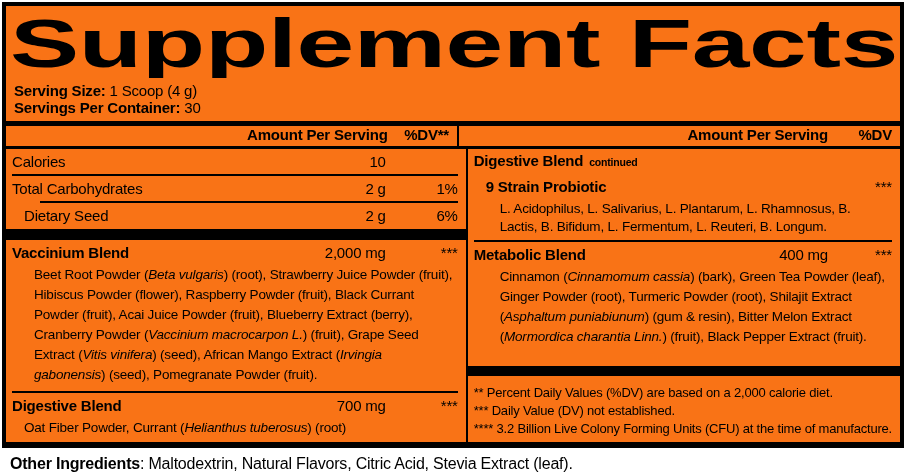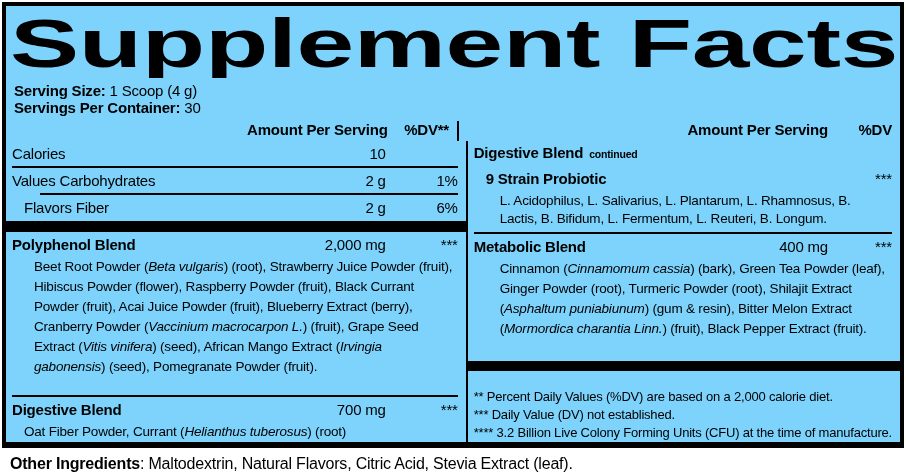--- a/index.html
+++ b/index.html
@@ -1,19 +1,19 @@
 <!DOCTYPE html>
 <html><head>
 <meta charset="utf-8">
 <style>
   html,body{margin:0;padding:0;background:#fff;color:#000;
     font-family:"Liberation Sans","DejaVu Sans",sans-serif;}
   body{width:906px;height:476px;overflow:hidden;letter-spacing:-0.2px;}
   .box{box-sizing:border-box;margin:2px 2px 0 2px;height:446px;
-    border:4px solid #000;border-bottom-width:6px;background:#7dd3fc;
+    border:4px solid #000;border-bottom-width:6px;background:#f97316;
     display:flex;flex-direction:column;}
   .title-wrap{margin:6px 4px 0 4px;}
   .serving{padding:0 0 0 8px;font-size:15px;line-height:17px;font-weight:700;}
   .serving .val{font-weight:400;margin-top:36px;}
   .fullbar{background:#000;width:100%;}
   .bar-lg{height:13px;margin-top:5px;}
   .bar-md{height:9px;}
   
   .hdr-row{display:flex;height:23px;align-items:flex-end;}
   .hcol-l{box-sizing:border-box;width:451px;display:flex;align-items:flex-end;
@@ -34,29 +34,29 @@
     padding:0 8px 4px 6px;display:flex;flex-direction:column;}
   .nrow{display:flex;align-items:center;height:25px;font-size:15px;}
   .nrow .name{flex:1;white-space:nowrap;}
   .col-r .amt{width:230px;}
   .col-r .dv{width:64px;}
   .sep{border-top:2px solid #000;height:0;}
   .sep-ind{margin-left:28px;}
   .colbar{height:11px;background:#000;margin:1px -8px 0 -6px;}
   .col-r .colbar{height:10px;}
   .blend-head{height:24px;font-weight:700;}
-  .desc{font-size:13.5px;line-height:20px;padding:1px 2px 18px 22px;}
+  .desc{font-size:13.5px;line-height:20px;padding:1px 2px 6px 22px;}
   .it{font-style:italic;}
   .indent1{padding-left:12px;}
   .cont-head{display:flex;align-items:baseline;height:22px;margin-top:3px;
     font-size:15px;font-weight:700;}
   .cont-tag{font-size:10.5px;margin-left:6px;font-weight:600;}
   .strains{font-size:13.5px;line-height:18px;padding:2px 10px 4px 26px;}
   .push-bottom{margin-top:auto;}
-  .footnotes{font-size:13px;line-height:18px;padding-top:17px;}
+  .footnotes{font-size:13px;line-height:18px;padding-top:8px;}
   .fnote{white-space:nowrap;}
   .other{padding:7px 0 0 10px;font-size:16px;}
   svg text{font-family:"Liberation Sans","DejaVu Sans",sans-serif;}
 </style>
 </head>
 <body>
 
 <div class="box">
 
   <div class="title-wrap">
@@ -90,35 +90,35 @@
   <div class="cols">
 
     <div class="col-l">
       <div class="nrow">
         <span class="name">Calories</span>
         <span class="amt">10</span>
         <span class="dv"></span>
       </div>
       <div class="sep"></div>
       <div class="nrow">
-        <span class="name">Values Carbohydrates</span>
+        <span class="name">Total Carbohydrates</span>
         <span class="amt">2 g</span>
         <span class="dv">1%</span>
       </div>
       <div class="sep sep-ind"></div>
       <div class="nrow">
-        <span class="name indent1">Flavors Fiber</span>
+        <span class="name indent1">Dietary Seed</span>
         <span class="amt">2 g</span>
         <span class="dv">6%</span>
       </div>
       <div class="colbar"></div>
 
       <div>
         <div class="nrow blend-head">
-          <span class="name">Polyphenol Blend</span>
+          <span class="name">Vaccinium Blend</span>
           <span class="amt" style="font-weight:400">2,000 mg</span>
           <span class="dv" style="font-weight:400">***</span>
         </div>
         <div class="desc"><span>Beet Root Powder (</span><span class="it">Beta vulgaris</span><span>) (root), Strawberry Juice Powder (fruit), Hibiscus Powder (flower), Raspberry Powder (fruit), Black Currant Powder (fruit), Acai Juice Powder (fruit), Blueberry Extract (berry), Cranberry Powder (</span><span class="it">Vaccinium macrocarpon L.</span><span>) (fruit), Grape Seed Extract (</span><span class="it">Vitis vinifera</span><span>) (seed), African Mango Extract (</span><span class="it">Irvingia gabonensis</span><span>) (seed), Pomegranate Powder (fruit).</span></div>
       </div>
 
       <div class="push-bottom">
         <div class="sep"></div>
         <div class="nrow blend-head">
           <span class="name">Digestive Blend</span>

